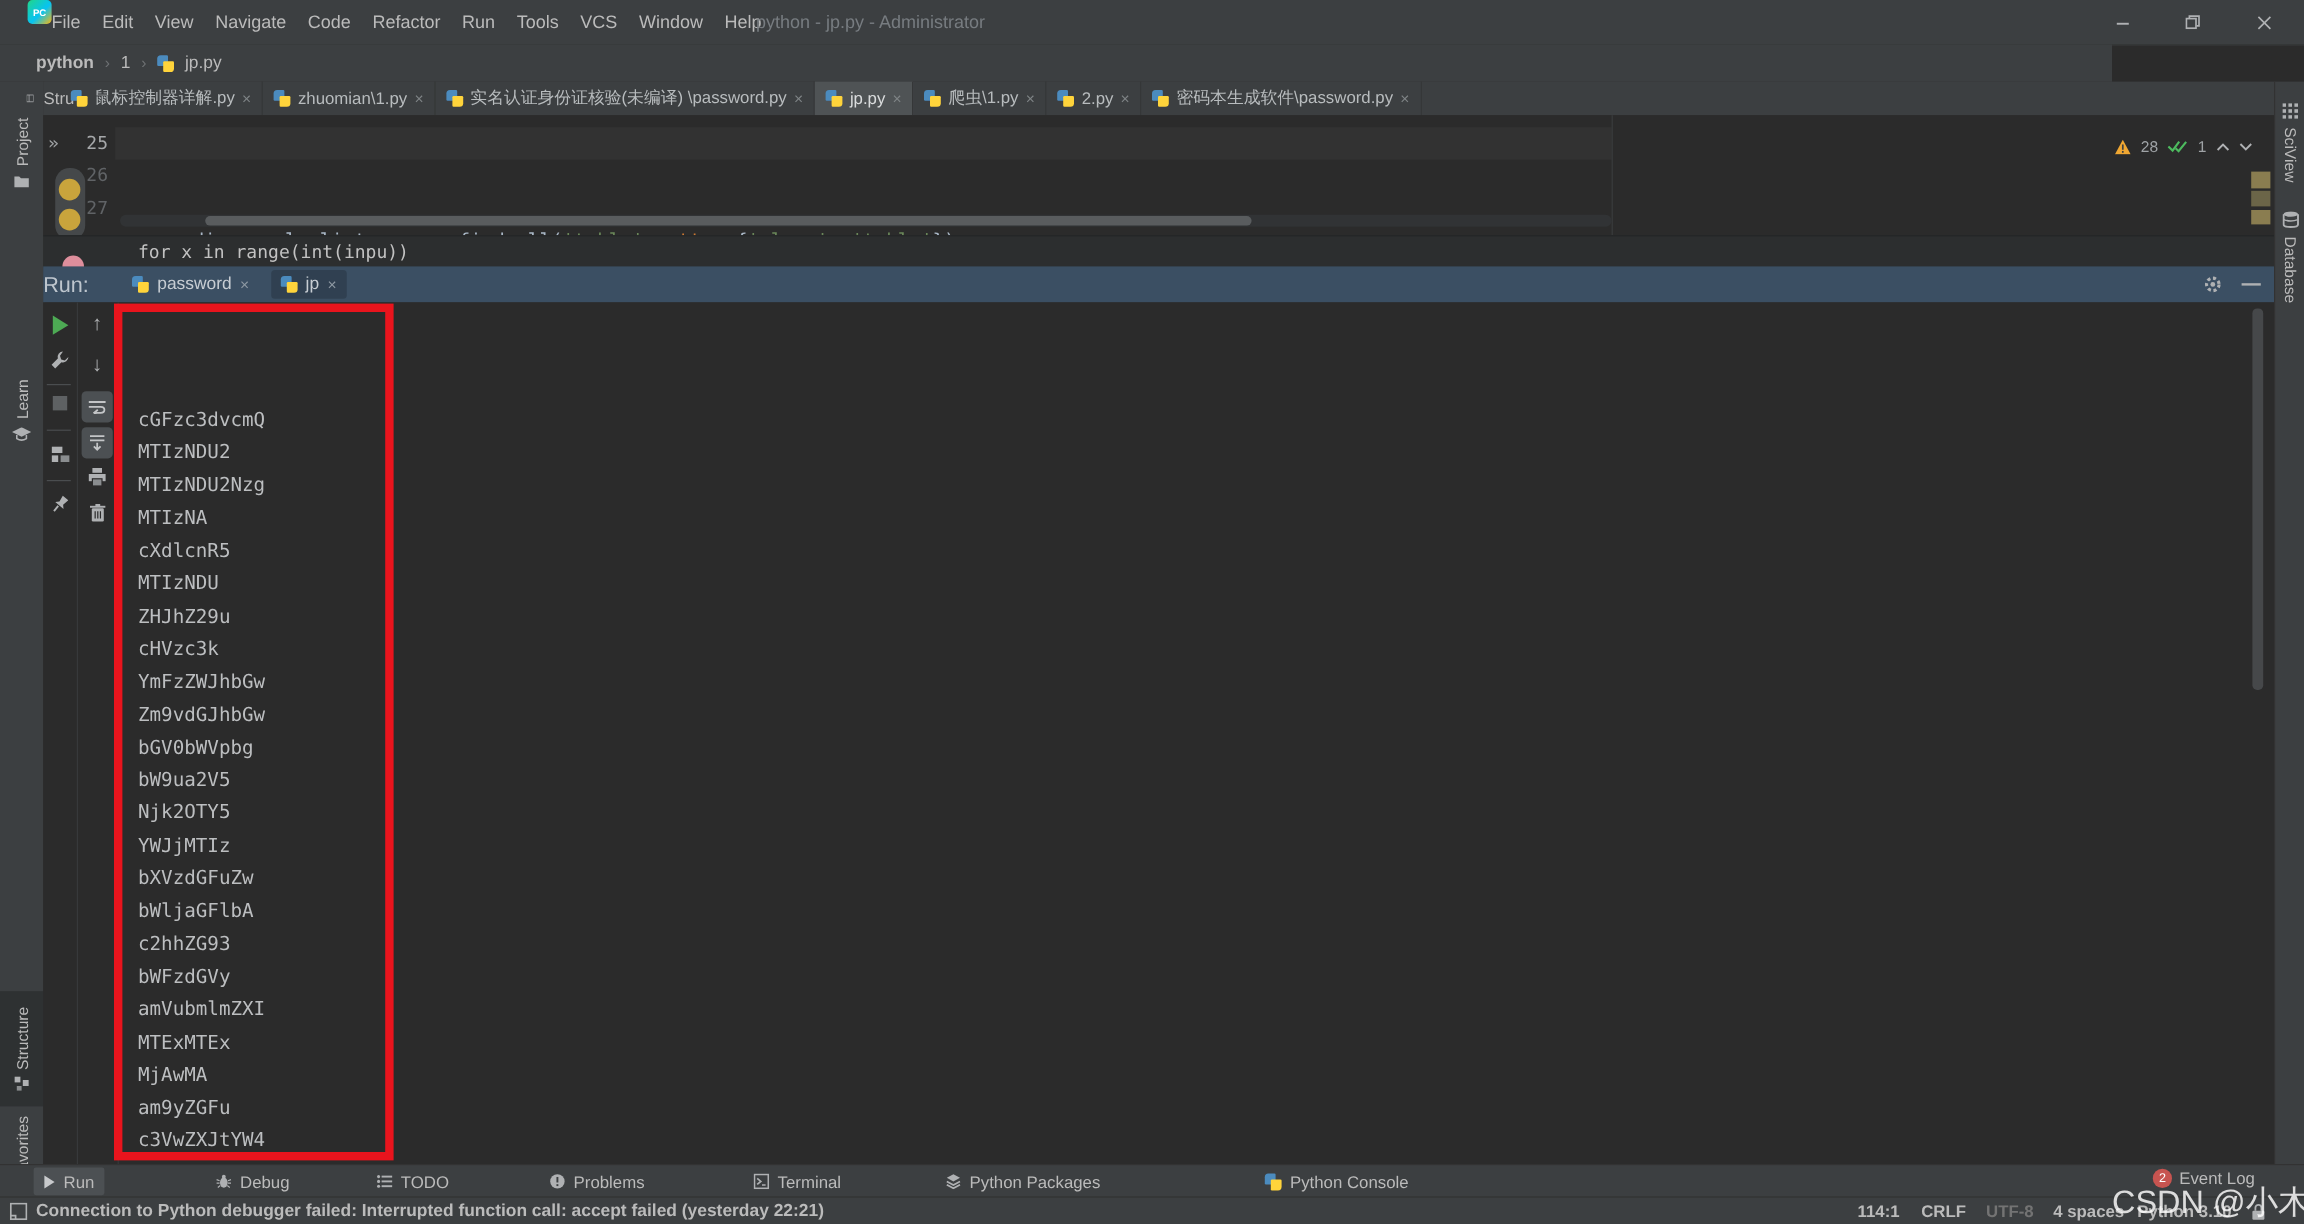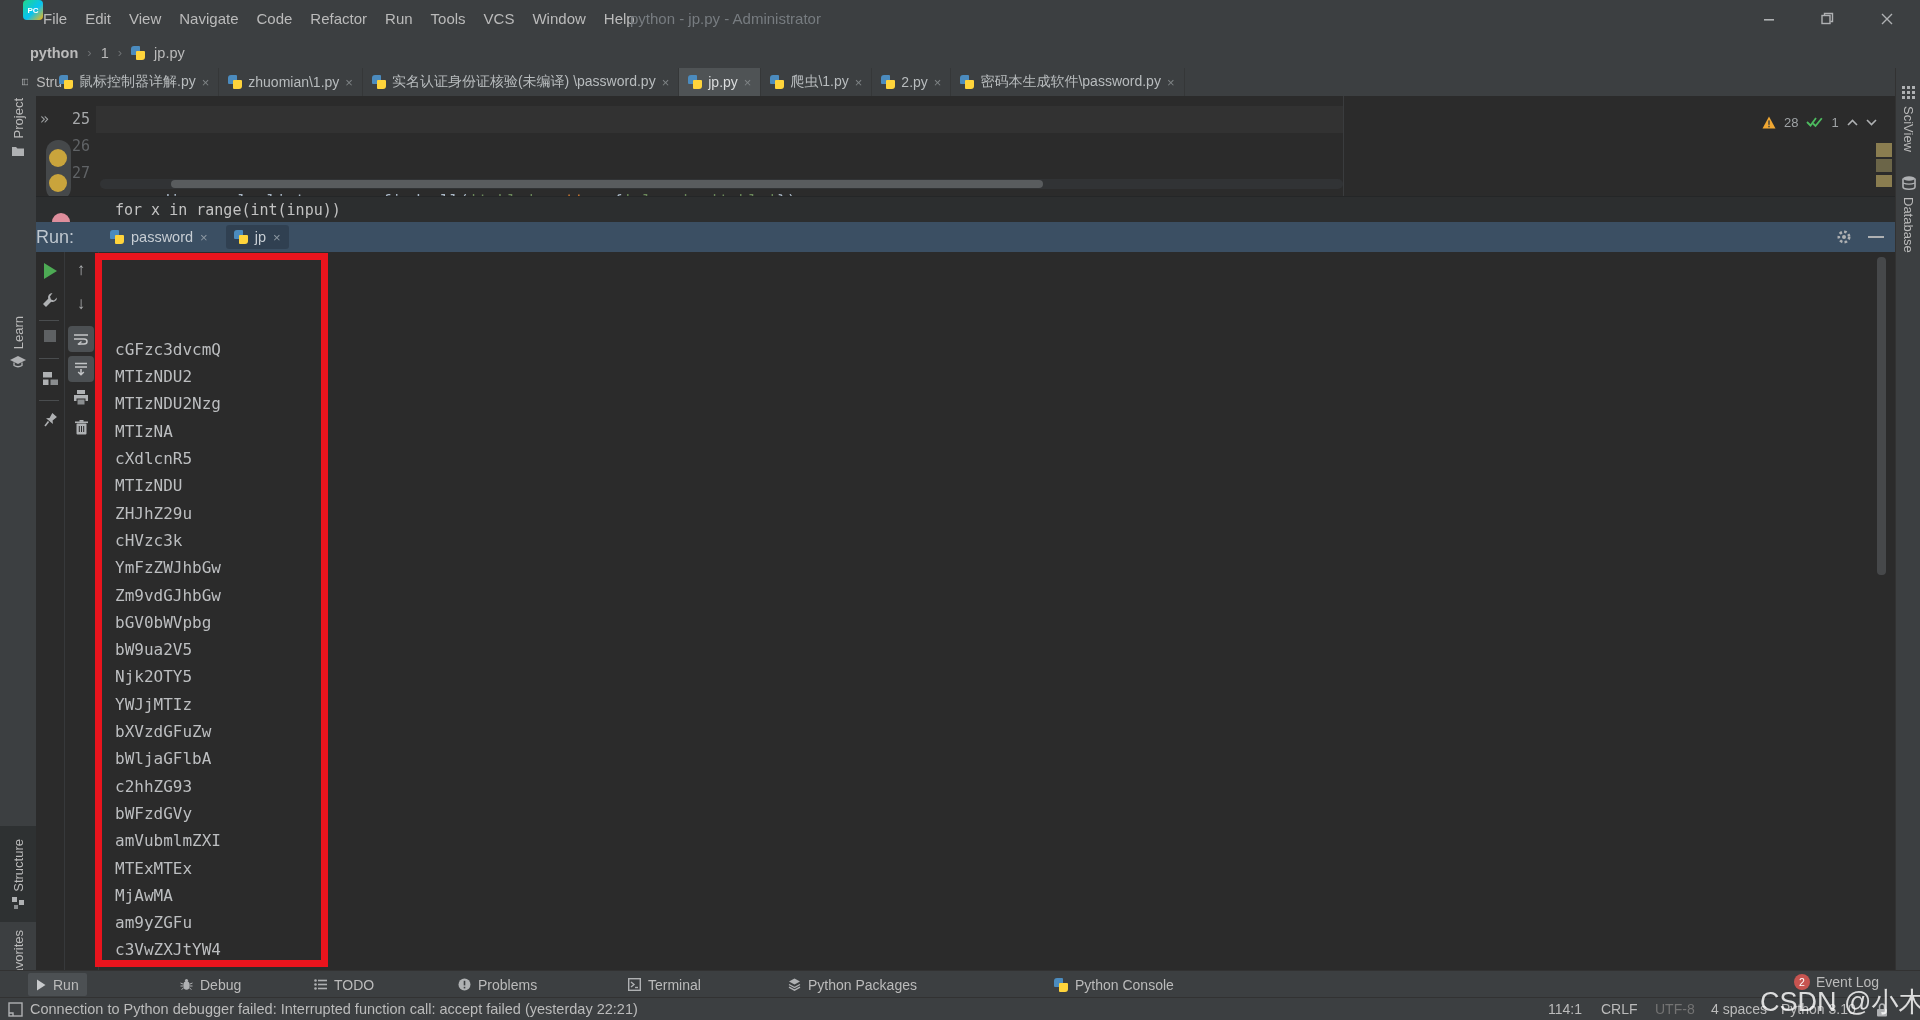--- a/index.html
+++ b/index.html
@@ -8,21 +8,21 @@
   
   #titlebar{position:absolute;left:0;top:0;width:1920px;height:37px;background:#3C3F41;border-bottom:1px solid #303233;display:flex;align-items:center;}
   #pclogo{position:absolute;left:9px;top:0;width:20px;height:20px;border-radius:4px;
           background:linear-gradient(135deg,#21D789 0%,#07C3F2 55%,#FDB60D 100%);
           display:flex;align-items:center;justify-content:center;font-size:8px;font-weight:bold;color:#fff;margin-left:14px;}
   #menubar{position:absolute;left:34px;top:0;height:37px;display:flex;align-items:center;}
   .menu-item{padding:0 9px;font-size:15px;color:#BBBBBB;height:37px;display:flex;align-items:center;cursor:default;}
   #win-title{position:absolute;left:630px;top:0;height:37px;display:flex;align-items:center;color:#777C80;font-size:15px;}
   .winbtn{position:absolute;top:0;width:30px;height:37px;display:flex;align-items:center;justify-content:center;}
   
-  #navbar{position:absolute;left:0;top:37px;width:1920px;height:31px;background:#3C3F41;border-bottom:1px solid #323232;}
+  #navbar{position:absolute;left:0;top:37px;width:1760px;height:31px;background:#3C3F41;border-bottom:1px solid #323232;}
   #breadcrumbs{position:absolute;left:30px;top:0;height:31px;display:flex;align-items:center;gap:9px;font-size:14.5px;}
   .bc-sep{color:#6E7173;font-size:13px;}
   .pyicon{position:relative;width:14px;height:14px;display:inline-block;flex:0 0 14px;}
   .pyicon::before{content:"";position:absolute;left:0;top:0;width:9px;height:9px;background:#4B8BBE;border-radius:3px 1px 1px 1px;}
   .pyicon::after{content:"";position:absolute;right:0;bottom:0;width:9px;height:9px;background:#FFD43B;border-radius:1px 1px 3px 1px;}
   .caret{width:0;height:0;border-left:4px solid transparent;border-right:4px solid transparent;border-top:5px solid #9DA0A2;display:inline-block;}
   .tsep{position:absolute;top:42px;width:1px;height:21px;background:#515456;}
   #runconfig{position:absolute;left:1530px;top:39px;width:94px;height:26px;border:1px solid #5E6163;border-radius:4px;display:flex;align-items:center;gap:7px;padding:0 8px;box-sizing:border-box;}
   .toolbtn{position:absolute;top:37px;height:31px;display:flex;align-items:center;justify-content:center;width:26px;}
   .play{width:0;height:0;border-top:7px solid transparent;border-bottom:7px solid transparent;border-left:12px solid #4DAA54;}
@@ -72,21 +72,21 @@
   .group-sep{position:absolute;left:3px;width:20px;height:1px;background:#4A4D4F;}
   .togglebox{position:absolute;width:26px;height:26px;background:#4C5053;border-radius:4px;display:flex;align-items:center;justify-content:center;}
   #console-lines{position:absolute;left:79px;top:2px;font-size:16px;line-height:27.3px;color:#BCBEC0;white-space:pre;}
   #annotation-rect{position:absolute;left:59px;top:1px;width:233px;height:714px;border:7px solid #E9141D;box-sizing:border-box;z-index:6;}
   #console-scrollbar{position:absolute;left:1841px;top:5px;width:9px;height:318px;background:#505355;border-radius:4px;opacity:.75;}
   
   #bottombar{position:absolute;left:0;top:970px;width:1920px;height:27px;background:#3C3F41;border-top:1px solid #323232;}
   .bb-item{position:absolute;top:2px;height:23px;display:flex;align-items:center;gap:7px;font-size:14px;color:#BBBBBB;padding:0 8px;}
   .bb-item.active{background:#4C5053;border-radius:2px;}
   
-  #statusbar{position:absolute;left:0;top:997px;width:1920px;height:23px;background:#3C3F41;border-top:1px solid #323232;}
+  #statusbar{position:absolute;left:0;top:997px;width:1920px;height:23px;background:#3C3F41;border-top:1px solid #323232;font-weight:bold;}
   .sb-item{position:absolute;top:0;line-height:22px;font-size:14px;color:#BBBBBB;}
   .sb-item.dim{color:#737373;}
   #status-msg{position:absolute;left:30px;top:0;line-height:22px;font-size:14.5px;color:#BBBBBB;}
   #event-log{position:absolute;left:1794px;top:974px;display:flex;align-items:center;gap:6px;z-index:5;}
   #el-badge{width:16px;height:16px;border-radius:50%;background:#C75450;color:#fff;font-size:10.5px;display:flex;align-items:center;justify-content:center;}
   #watermark{position:absolute;left:1760px;top:984px;font-size:27px;color:rgba(255,255,255,0.82);z-index:9;white-space:nowrap;}
   svg{display:block;}
 </style>
 </head>
 <body>

